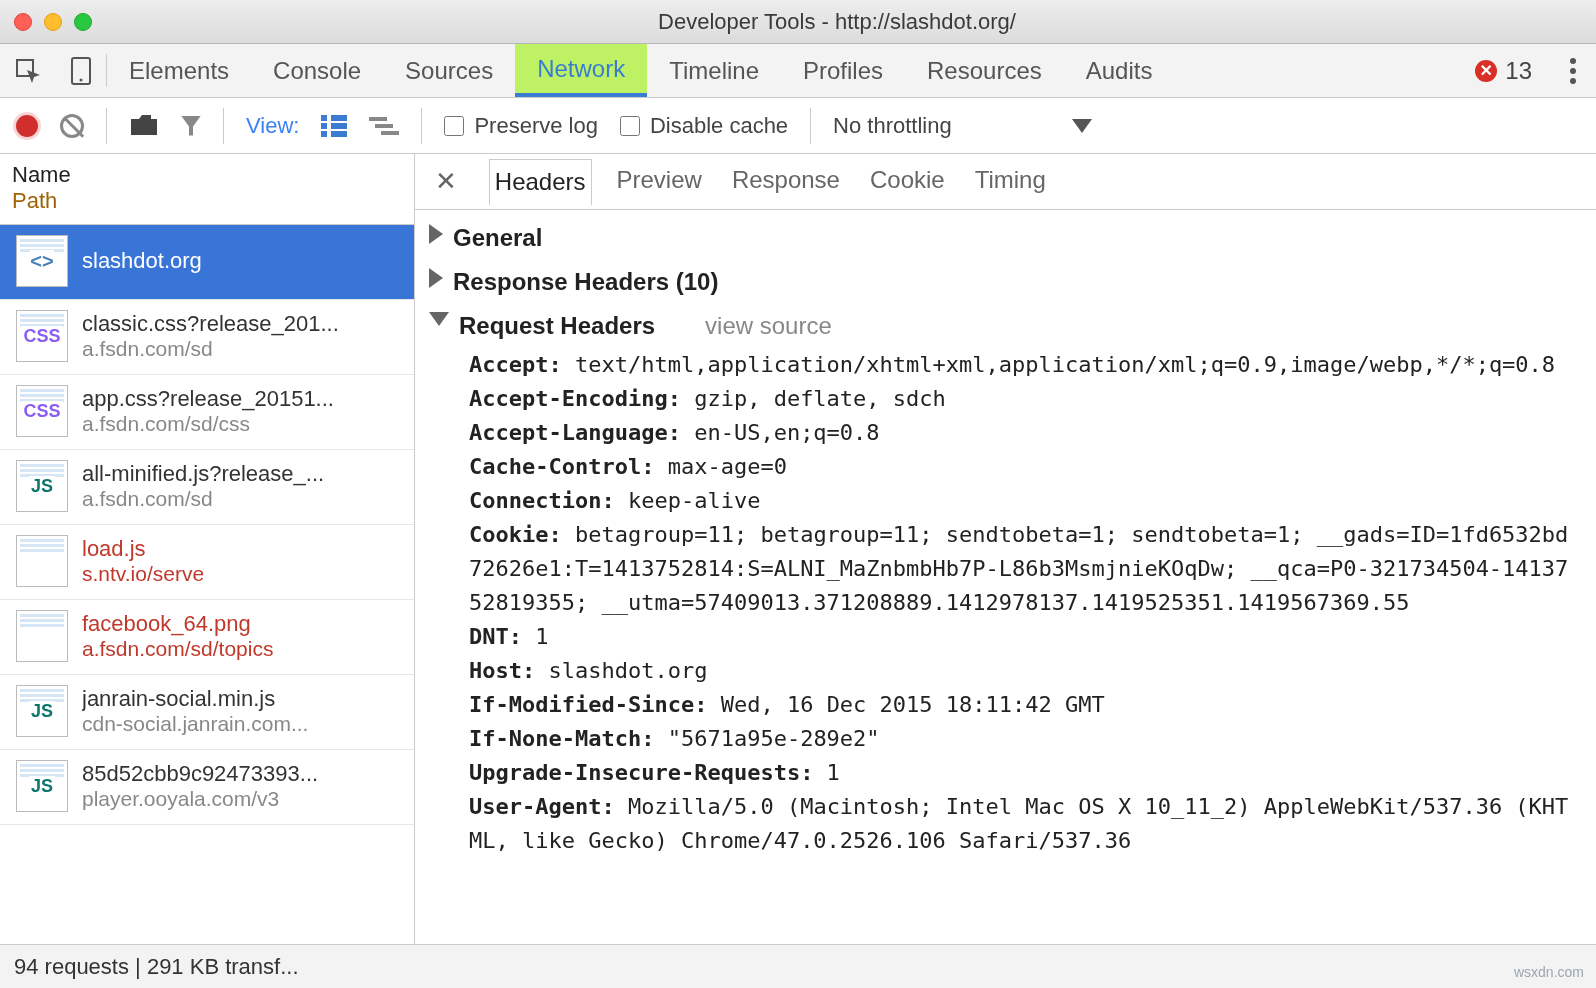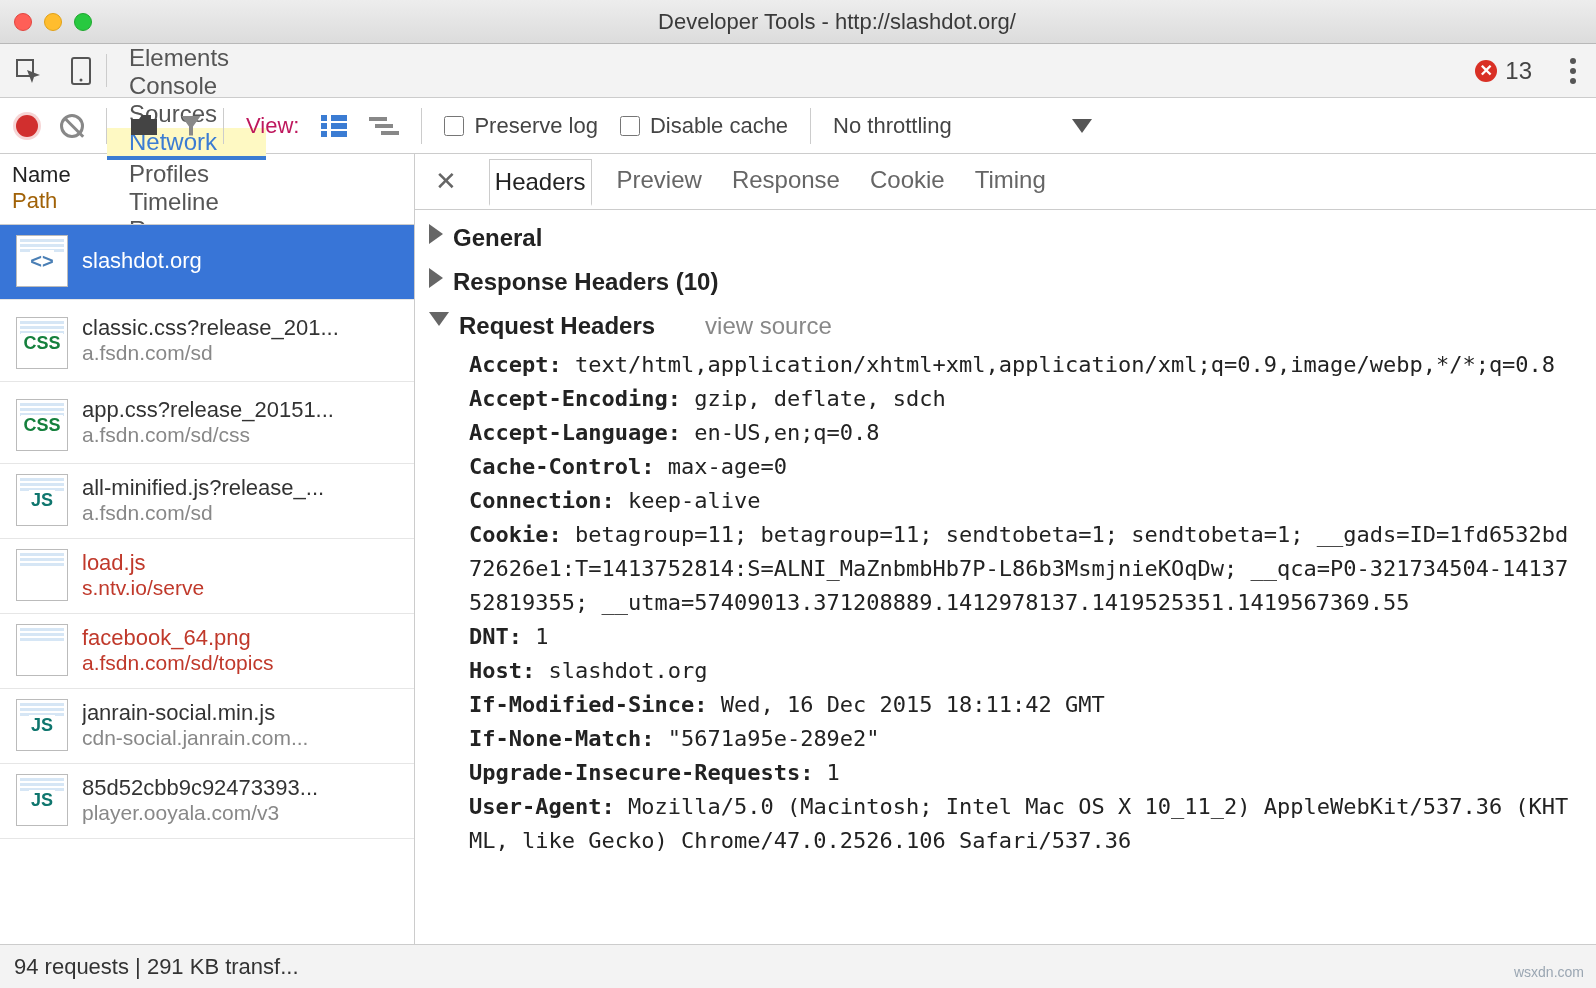--- a/index.html
+++ b/index.html
@@ -6,56 +6,56 @@
 html, body { width: 1596px; height: 988px; font-family: "Helvetica Neue", Arial, sans-serif; background: #fff; overflow: hidden; font-size: 20px; color: #333; }
 .titlebar { height: 44px; background: linear-gradient(#ededed,#dcdcdc); border-bottom: 1px solid #b8b8b8; display: flex; align-items: center; padding: 0 14px; font-size: 22px; color: #3a3a3a; }
 .traffic { display: flex; gap: 12px; }
 .dot { width: 18px; height: 18px; border-radius: 50%; }
 .dot.red { background:#ff5f57; border:1px solid #e24640; }
 .dot.yellow { background:#ffbd2e; border:1px solid #e1a117; }
 .dot.green { background:#28c940; border:1px solid #1fa82f; }
 .title { flex:1; text-align:center; font-weight:400; }
 .tabs { height:54px; background:#f3f3f3; border-bottom:1px solid #ccc; display:flex; align-items:stretch; font-size:24px; color:#555; }
 .tab-btn { display:flex; align-items:center; padding:0 22px; cursor:pointer; }
-.tab-btn.active { color:#3b7cd3; border-bottom:4px solid #3b7cd3; background:#fef9c3; }
+.tab-btn.active { color:#3b7cd3; border-bottom:4px solid #3b7cd3; background:#bef264; }
 .tabs .icon-slot { display:flex; align-items:center; padding:0 14px; color:#666; }
 .tabs .sep { width:1px; background:#ccc; margin:10px 0; }
 .err-group { margin-left:auto; display:flex; align-items:center; padding:0 18px; gap:8px; color:#444; }
 .err-circle { width:22px; height:22px; border-radius:50%; background:#d93025; color:#fff; font-size:16px; line-height:22px; text-align:center; font-weight:bold; }
 .dots-menu { display:flex; flex-direction:column; gap:4px; padding:0 20px; align-items:center; justify-content:center;}
 .dots-menu span { width:6px; height:6px; border-radius:50%; background:#555; }
 .toolbar { height:56px; border-bottom:1px solid #ccc; display:flex; align-items:center; padding:0 16px; font-size:22px; color:#444; gap:22px; }
 .toolbar .vsep { width:1px; height:36px; background:#ccc; }
 .rec { width:22px; height:22px; border-radius:50%; background:#d12f2e; box-shadow:0 0 0 3px rgba(209,47,46,0.2); }
 .nosign { width:24px; height:24px; border:3px solid #888; border-radius:50%; position:relative; }
 .nosign::after { content:""; position:absolute; width:26px; height:3px; background:#888; top:9px; left:-2px; transform:rotate(45deg); }
 .cam { font-size:24px; color:#444; }
 .funnel { width:20px; height:20px; border:2px solid #555; clip-path: polygon(0 0,100% 0,60% 55%,60% 100%,40% 100%,40% 55%); background:#888; border:none;}
-.view-lbl { color:#be185d; }
+.view-lbl { color:#3b82f6; }
 .list-icon { color:#3b7cd3; font-size:22px; }
 .flow-icon { color:#888; font-size:22px; }
 .chk { display:flex; align-items:center; gap:10px; }
 .chk input { width:20px; height:20px; }
 .throttle { display:flex; align-items:center; gap:120px; }
 .tri-down { width:0; height:0; border-left:10px solid transparent; border-right:10px solid transparent; border-top:14px solid #555; }
 .main { display:flex; height:calc(988px - 44px - 54px - 56px - 44px); }
 .sidebar { width:415px; border-right:1px solid #ccc; display:flex; flex-direction:column; overflow:hidden; }
 .side-head { padding:8px 12px 10px; border-bottom:1px solid #ccc; font-size:22px; color:#444; }
 .side-head .h1 { color:#222; }
 .side-head .h2 { color:#a16207; }
 .req-list { flex:1; overflow:hidden; }
 .req { display:flex; align-items:center; gap:14px; padding:10px 12px 12px 16px; border-bottom:1px solid #e6e6e6; font-size:22px; }
 .req.sel { background:#3875d7; color:#fff; }
 .req .txts { overflow:hidden; }
 .req .nm { white-space:nowrap; overflow:hidden; text-overflow:ellipsis; }
 .req .pth { color:#888; font-size:21px; white-space:nowrap; overflow:hidden; text-overflow:ellipsis; }
 .req.err .nm, .req.err .pth { color:#c0392b; }
 .file-ico { width:52px; height:52px; background:#fff; border:1px solid #bbb; display:flex; align-items:center; justify-content:center; font-size:14px; font-weight:bold; flex:0 0 52px; position:relative; }
 .file-ico::before { content:""; position:absolute; top:3px; left:3px; right:3px; height:3px; background:#d6e6f5; box-shadow: 0 5px 0 #d6e6f5, 0 10px 0 #d6e6f5; }
-.file-ico.css-i { color:#15803d; font-size:18px;margin-top:7px;}
+.file-ico.css-i { color:#8b5cf6; font-size:18px;}
 .file-ico.js-i { color:#0f766e; font-size:18px;}
 .file-ico.blank-i {}
 .detail { flex:1; overflow:hidden; }
 .detail-tabs { height:56px; border-bottom:1px solid #ccc; display:flex; align-items:center; padding:0 12px; gap:24px; font-size:24px; color:#666; }
 .close-x { font-size:26px; color:#666; padding:0 8px; }
 .dtab { padding:8px 5px; }
 .dtab.active { border:1px solid #ccc; border-bottom:2px solid #fff; position:relative; top:1px; color:#222; background:#fff; }
 .sections { padding:6px 14px; font-size:24px; }
 .sec-row { display:flex; gap:10px; padding:8px 0; }
 .tri-r { width:0; height:0; border-top:10px solid transparent; border-bottom:10px solid transparent; border-left:14px solid #666; }
@@ -87,27 +87,27 @@
         <path d="M13 13 L26 18 L20 20 L18 26 Z" fill="#555"></path>
       </svg>
   </div>
   <div class="icon-slot">
     <svg width="22" height="30" viewBox="0 0 22 30">
         <rect x="2" y="2" width="18" height="26" rx="2" fill="none" stroke="#555" stroke-width="2"></rect>
         <circle cx="11" cy="24" r="1.5" fill="#555"></circle>
       </svg>
   </div>
   <div class="sep"></div>
-  <div id="main-tabs-container" style="display:flex;flex-direction:column;">
+  <div id="main-tabs-container" style="display:flex;">
       <div class="tab-btn">Elements</div>
       <div class="tab-btn">Console</div>
       <div class="tab-btn">Sources</div>
       <div class="tab-btn active">Network</div>
+      <div class="tab-btn">Timeline</div>
       <div class="tab-btn">Profiles</div>
-      <div class="tab-btn">Timeline</div>
       <div class="tab-btn">Resources</div>
       <div class="tab-btn">Audits</div>
     </div>
   <div class="err-group">
     <div class="err-circle">✕</div>
     <span>13</span>
   </div>
   <div class="dots-menu">
       <span></span>
       <span></span>

